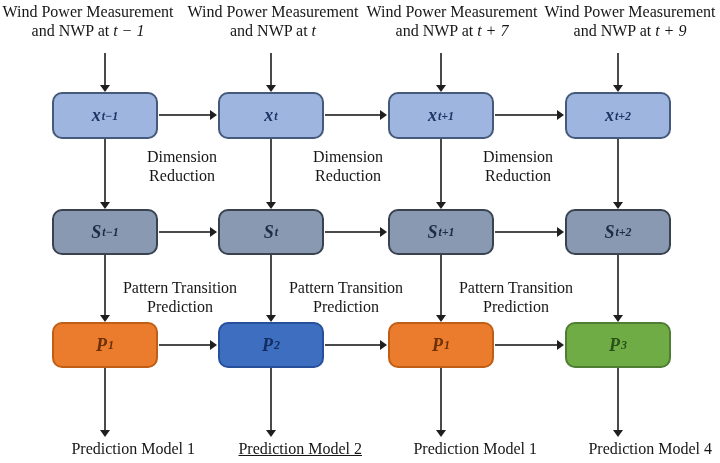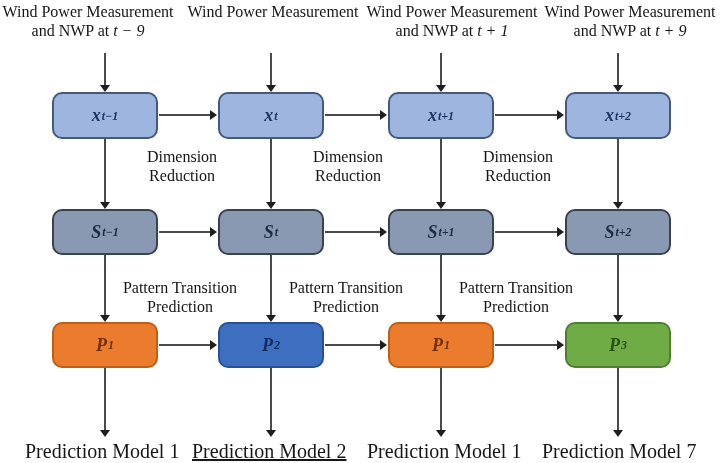--- a/index.html
+++ b/index.html
@@ -34,47 +34,48 @@
   .midlabel{
     position:absolute;text-align:center;
     font-size:16px;line-height:19px;
   }
   .dim1{left:127px;} .dim2{left:293px;} .dim3{left:463px;}
   .dim1,.dim2,.dim3{top:147px;width:110px;}
   .pat1{left:105px;} .pat2{left:271px;} .pat3{left:441px;}
   .pat1,.pat2,.pat3{top:278px;width:150px;}
   .bottomlabel{
     position:absolute;top:440px;width:170px;
-    text-align:left;font-size:20px;
+    text-align:right;font-size:16px;
   }
   .b1{left:25px;} .b2{left:192px;text-decoration:underline;} .b3{left:367px;} .b4{left:542px;}
   .vl{position:absolute;width:1.5px;background:var(--arrow);}
   .hl{position:absolute;height:1.5px;background:var(--arrow);}
   .vh{position:absolute;width:0;height:0;
       border-left:5px solid transparent;border-right:5px solid transparent;
       border-top:7px solid var(--ah);}
   .rh{position:absolute;width:0;height:0;
       border-top:5px solid transparent;border-bottom:5px solid transparent;
       border-left:7px solid var(--ah);}
 </style>
 </head>
 <body>
 
 <div id="canvas" style="--arrow: #4a4a4a; --ah: #1f1f1f; background-color: rgb(255, 255, 255); color: rgb(22, 22, 22);">
 
   <div class="hdr" style="left:-12px">
     <div>Wind Power Measurement</div>
-    <div><span>and NWP at</span> <span class="time">t − 9</span></div>
+    <div><span>and NWP at</span> <span class="time">t − 1</span></div>
   </div>
   <div class="hdr" style="left:173px">
     <div>Wind Power Measurement</div>
+    <div><span>and NWP at</span> <span class="time">t</span></div>
   </div>
   <div class="hdr" style="left:352px">
     <div>Wind Power Measurement</div>
-    <div><span>and NWP at</span> <span class="time">t + 1</span></div>
+    <div><span>and NWP at</span> <span class="time">t + 7</span></div>
   </div>
   <div class="hdr" style="left:530px">
     <div>Wind Power Measurement</div>
     <div><span>and NWP at</span> <span class="time">t + 9</span></div>
   </div>
 
   <div class="box rx c1" style="background-color: rgb(158, 181, 223); border-color: rgb(68, 89, 124); color: rgb(30, 52, 100);">
     <span>x</span>
       <sub>t−1</sub>
   </div>
@@ -147,21 +148,21 @@
       <sub>1</sub>
   </div>
   <div class="box rp c4" style="background-color: rgb(111, 172, 70); border-color: rgb(78, 125, 51); color: rgb(42, 81, 23);">
     <span>P</span>
       <sub>3</sub>
   </div>
 
   <div class="bottomlabel b1">Prediction Model 1</div>
   <div class="bottomlabel b2">Prediction Model 2</div>
   <div class="bottomlabel b3">Prediction Model 1</div>
-  <div class="bottomlabel b4">Prediction Model 7</div>
+  <div class="bottomlabel b4">Prediction Model 4</div>
 
   <div id="arrows">
       <div class="vl" style="left: 104px; top: 53px; height: 32px;"></div>
       <div class="vh" style="left: 100px; top: 85px;"></div>
       <div class="vl" style="left: 104px; top: 139px; height: 63px;"></div>
       <div class="vh" style="left: 100px; top: 202px;"></div>
       <div class="vl" style="left: 104px; top: 255px; height: 60px;"></div>
       <div class="vh" style="left: 100px; top: 315px;"></div>
       <div class="vl" style="left: 104px; top: 368px; height: 62px;"></div>
       <div class="vh" style="left: 100px; top: 430px;"></div>

